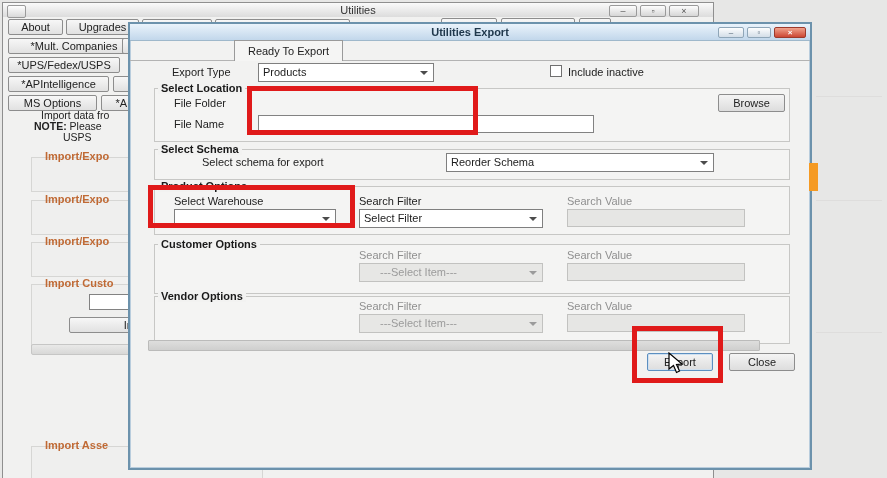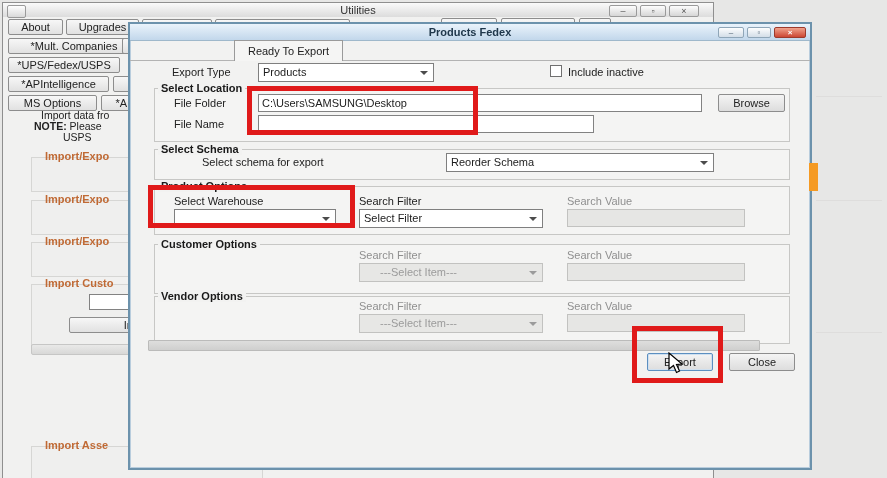--- a/index.html
+++ b/index.html
@@ -115,38 +115,37 @@
     <div class="olabel" style="left:42px;top:436px;">Import Asse</div>
     <div class="obox" style="left:28px;top:443px;width:230px;height:40px;"></div>
   </div>
 
   <div class="faint" style="left:816px;top:96px;width:66px;"></div>
   <div class="faint" style="left:816px;top:200px;width:66px;"></div>
   <div class="faint" style="left:816px;top:332px;width:66px;"></div>
 
   <div class="dlg">
     <div class="dlg-title">
-      <span>Products Fedex</span>
+      <span>Utilities Export</span>
     </div>
     <span class="dbtn" style="left:588px;top:3px;width:26px;">–</span>
     <span class="dbtn" style="left:617px;top:3px;width:24px;">▫</span>
     <span class="dbtn dbtn-close" style="left:644px;top:3px;width:32px;">×</span>
 
     <span class="tab tab-active" style="left:104px;width:109px;">Ready To Export</span>
     <div class="tabline"></div>
 
     <div class="lbl" style="left:42px;top:42px;">Export Type</div>
     <div class="dd" style="left:128px;top:39px;width:176px;height:19px;"><span>Products</span><span class="chev"></span></div>
     <span class="cb" style="left:420px;top:41px;"></span>
     <div class="lbl" style="left:438px;top:42px;">Include inactive</div>
 
     <div class="glabel" style="left:28px;top:58px;">Select Location</div>
     <div class="gbox" style="left:24px;top:64px;width:636px;height:54px;"></div>
     <div class="lbl" style="left:44px;top:73px;">File Folder</div>
-    <div class="inp" style="left:128px;top:70px;width:444px;height:18px;">C:\Users\SAMSUNG\Desktop</div>
     <span class="btn" style="left:588px;top:70px;width:67px;height:18px;">Browse</span>
     <div class="lbl" style="left:44px;top:94px;">File Name</div>
     <div class="inp" style="left:128px;top:91px;width:336px;height:18px;"></div>
 
     <div class="glabel" style="left:28px;top:119px;">Select Schema</div>
     <div class="gbox" style="left:24px;top:125px;width:636px;height:31px;"></div>
     <div class="lbl" style="left:72px;top:132px;">Select schema for export</div>
     <div class="dd" style="left:316px;top:129px;width:268px;height:19px;"><span>Reorder Schema</span><span class="chev"></span></div>
 
     <div class="glabel" style="left:28px;top:156px;">Product Options</div>

